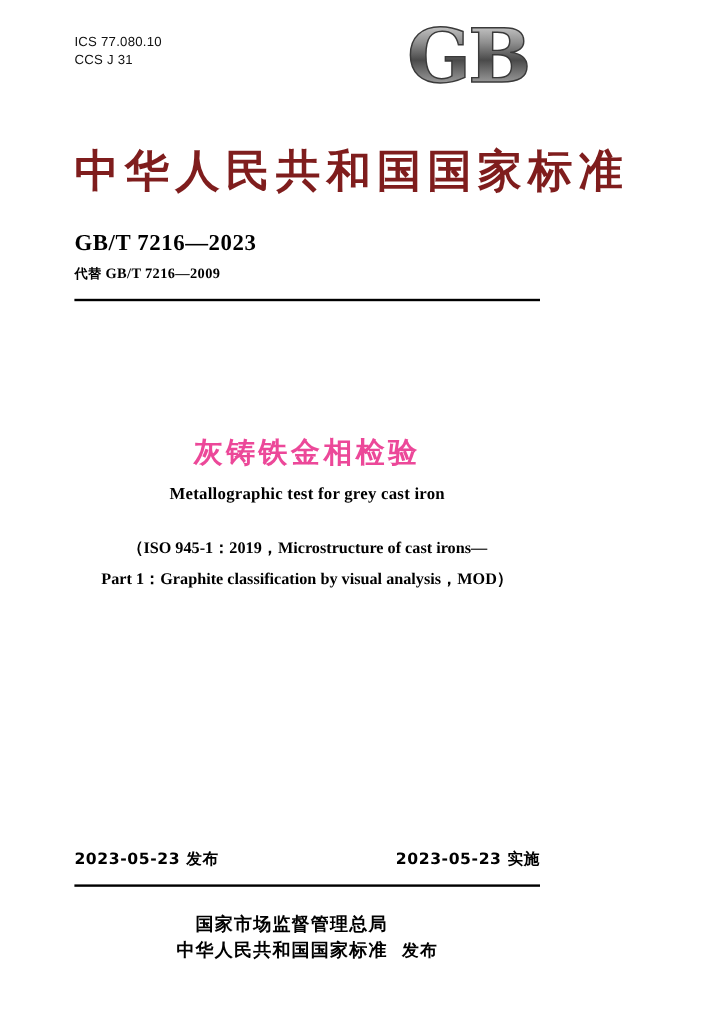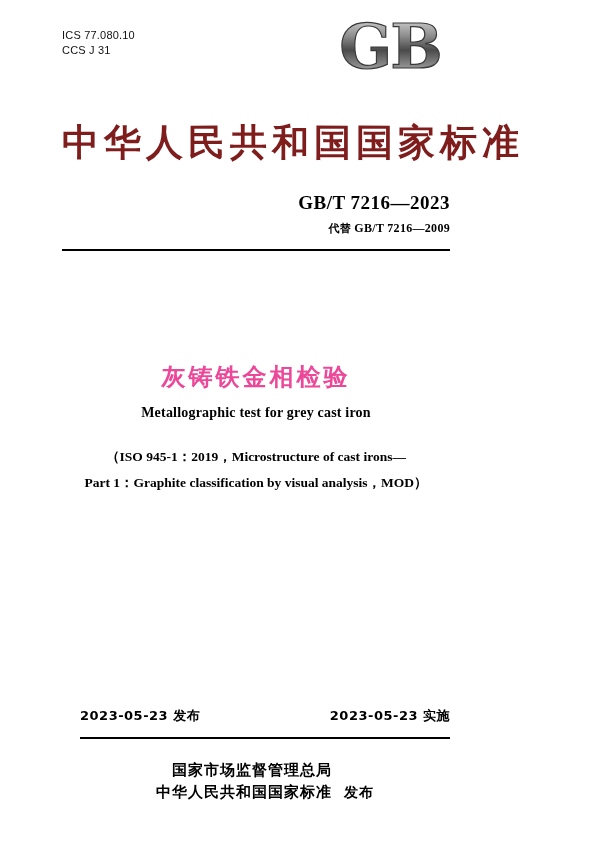--- a/index.html
+++ b/index.html
@@ -58,21 +58,21 @@
     font-weight: bold;
     font-size: 37px;
     letter-spacing: 5px;
     color: #7f1d1d;
     white-space: nowrap;
   }
 
   
   .std-block {
     margin-top: 24px;
-    text-align: right;
+    text-align: left;
     font-family: "Liberation Serif", serif;
   }
   .std-no {
     font-size: 19px;
     font-weight: bold;
     letter-spacing: 0.5px;
   }
   .std-replace {
     margin-top: 7px;
     font-size: 12px;
@@ -114,21 +114,21 @@
     text-align: center;
     font-family: "Liberation Serif", serif;
     font-weight: bold;
     font-size: 13.5px;
     line-height: 26px;
   }
 
   
   .footer {
     position: absolute;
-    left: 80px;
+    left: 62px;
     right: 62px;
     bottom: 46px;
   }
   .dates-row {
     display: flex;
     justify-content: space-between;
     font-family: "DejaVu Sans", "Liberation Sans", sans-serif;
     font-weight: bold;
     font-size: 13px;
     letter-spacing: 0.5px;

